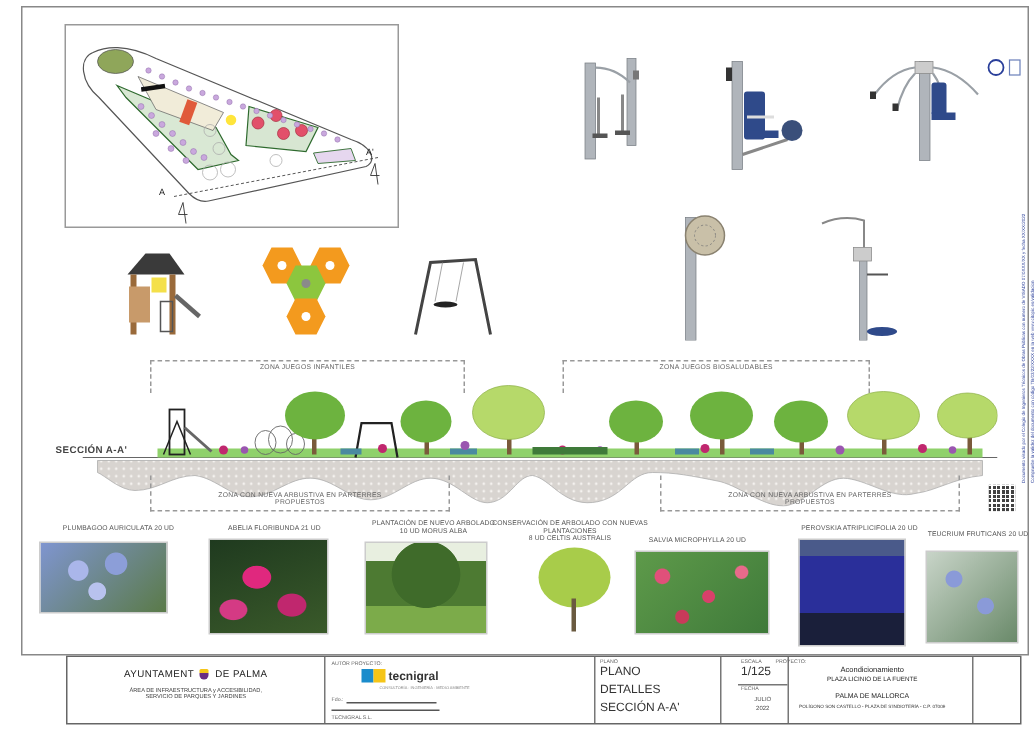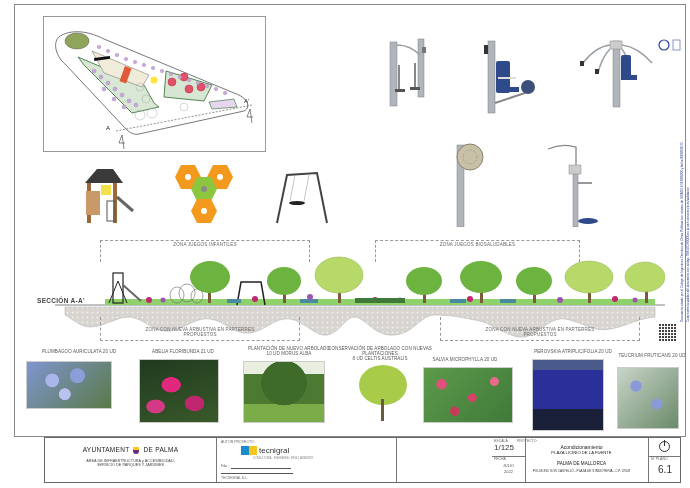--- a/index.html
+++ b/index.html
@@ -287,48 +287,46 @@
     </div>
     <div style="margin-top:5px; font-size:3.8px; color:#444;">ÁREA DE INFRAESTRUCTURA y ACCESIBILIDAD,</div>
     <div style="font-size:3.8px; color:#444;">SERVICIO DE PARQUES Y JARDINES</div>
   </div>
 
   <div class="tb-cell" style="left:172px; width:180px;">
     <div class="tb-small" style="left:4px; top:2px;">AUTOR PROYECTO:</div>
     <div style="position:absolute; left:24px; top:6px; height:12px; display:flex; align-items:center;">
       <span style="display:inline-block; width:8px; height:9px; background:#1a8ccc;"></span>
       <span style="display:inline-block; width:8px; height:9px; background:#f5c518; margin-right:2px;"></span>
-      <span style="font-size:8px; font-weight:normal; color:#333;">tecnigral</span>
+      <span style="font-size:8px; font-weight:bold; color:#333;">tecnigral</span>
     </div>
     <div class="tb-small" style="left:36px; top:19px; font-size:2.6px; color:#888;">CONSULTORÍA · INGENIERÍA · MEDIO AMBIENTE</div>
     <div class="tb-small" style="left:4px; top:26px; text-transform:none;">Fdo.:</div>
     <div style="position:absolute; left:14px; top:30px; width:60px; border-bottom:0.6px solid #555;"></div>
     <div style="position:absolute; left:4px; top:35px; width:72px; border-bottom:0.6px solid #555;"></div>
     <div class="tb-small" style="left:4px; top:38px;">TECNIGRAL S.L.</div>
   </div>
 
+  <div class="tb-cell" style="left:352px; width:84px;">
+    <div class="tb-small" style="left:3px; top:1px;">PLANO</div>
+    <div style="position:absolute; left:3px; top:5px; font-size:8px; color:#333;">PLANO</div>
+    <div style="position:absolute; left:3px; top:17px; font-size:8px; color:#333;">DETALLES</div>
+    <div style="position:absolute; left:3px; top:29px; font-size:8px; color:#333; white-space:nowrap;">SECCIÓN A-A'</div>
+  </div>
 
   <div class="tb-cell" style="left:436px; width:34px;margin-left:11px;">
     <div class="tb-small" style="left:2px; top:1px;">ESCALA</div>
     <div style="position:absolute; left:2px; top:5px; font-size:8px; color:#333;">1/125</div>
     <div style="position:absolute; left:0; top:18px; width:100%; border-top:1px solid #777;"></div>
     <div class="tb-small" style="left:2px; top:19px;">FECHA</div>
     <div style="position:absolute; left:0; top:25px; width:100%; text-align:center; font-size:4px; color:#555;">JULIO</div>
     <div style="position:absolute; left:0; top:31px; width:100%; text-align:center; font-size:4px; color:#555;">2022</div>
   </div>
 
   <div class="tb-cell" style="left:470px; width:134px; text-align:center;">
     <div class="tb-small" style="left:2px; top:1px;">PROYECTO:</div>
     <div style="margin-top:6px; font-size:5px; color:#222;">Acondicionamiento</div>
     <div style="font-size:4.2px; color:#222;">PLAZA LICINIO DE LA FUENTE</div>
     <div style="margin-top:6px; font-size:4.6px; color:#222;">PALMA DE MALLORCA</div>
     <div style="margin-top:3px; font-size:3.1px; color:#333; white-space:nowrap;">POLÍGONO SON CASTELLÓ - PLAZA DE S'INDIOTERÍA - C.P. 07009</div>
   </div>
 
-  <div class="tb-cell" style="left:604px; width:32px; border-right:none;">
-    <div style="position:absolute; left:10px; top:3px; width:11px; height:11px; border:1px solid #333; border-radius:50%;">
-      <div style="position:absolute; left:4px; top:-2px; width:1px; height:6px; background:#333;"></div>
-    </div>
-    <div style="position:absolute; left:0; top:18px; width:100%; border-top:1px solid #777;"></div>
-    <div class="tb-small" style="left:2px; top:19px;">Nº PLANO</div>
-    <div style="position:absolute; left:0; top:26px; width:100%; text-align:center; font-size:10px; color:#333;">6.1</div>
-  </div>
 </div>
 
 </body></html>

